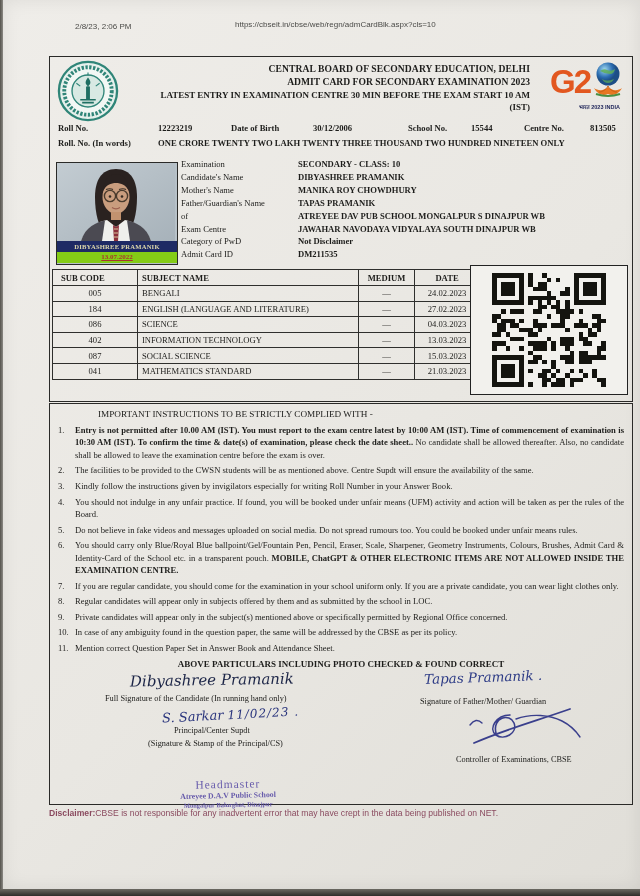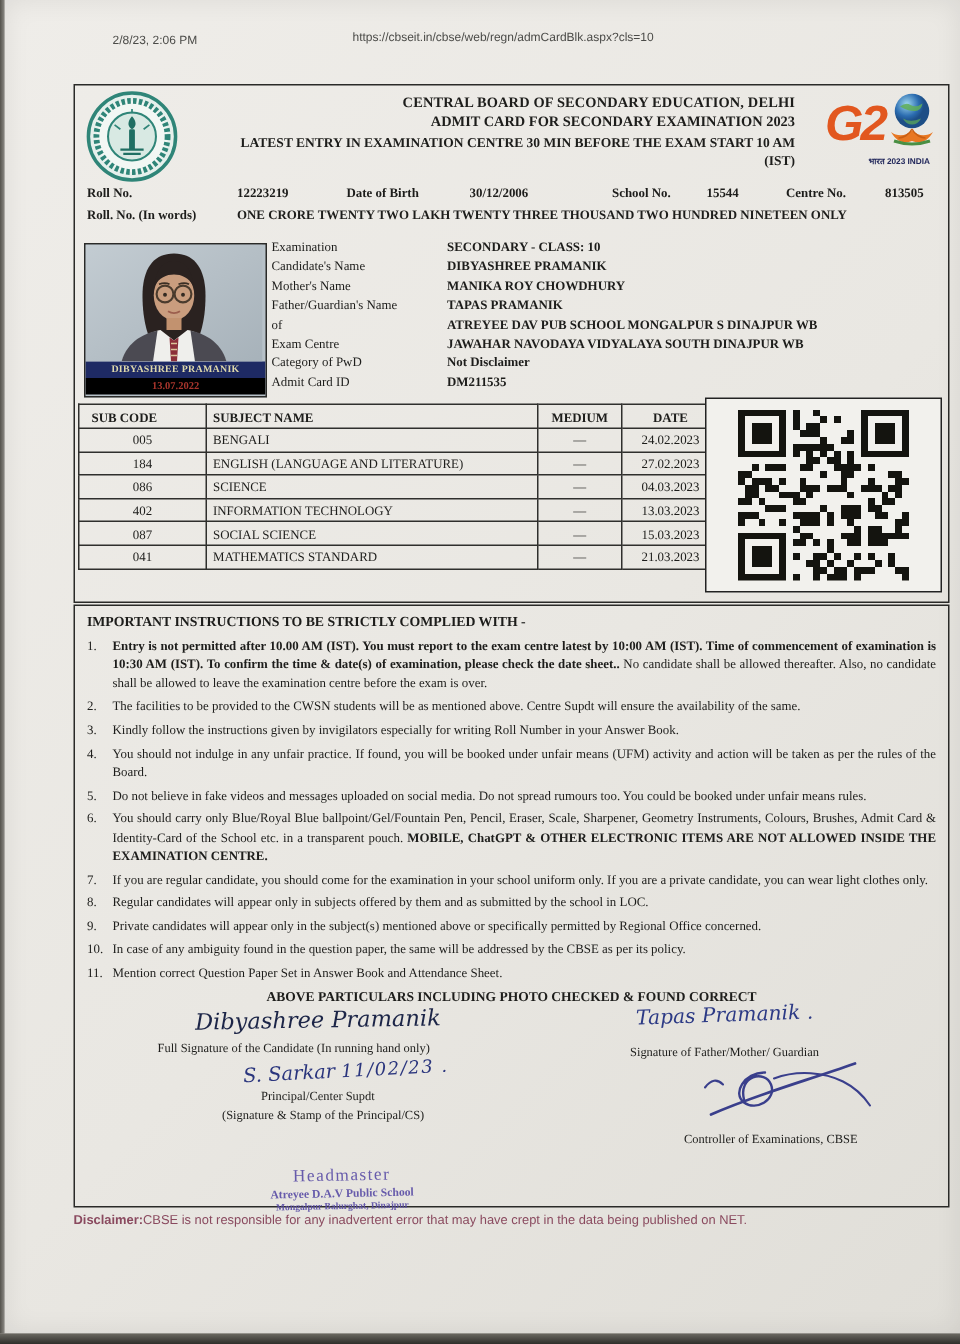--- a/index.html
+++ b/index.html
@@ -25,41 +25,41 @@
   
   .titles{position:absolute;left:82px;top:6px;width:398px;text-align:right;font-weight:bold;}
   .titles .t1{font-size:9.6px;letter-spacing:.1px;}
   .titles .t2{font-size:9.6px;margin-top:2px;}
   .titles .t3{font-size:9px;margin-top:3px;}
   .titles .t4{font-size:9px;margin-top:2px;}
   .cbse-logo{position:absolute;left:7px;top:3px;width:62px;height:62px;}
   .g20{position:absolute;right:6px;top:4px;width:100px;height:56px;text-align:right;}
   .g20 .row{display:flex;align-items:center;justify-content:flex-end;height:40px;}
   .g20 .g2{font-family:"Liberation Sans",sans-serif;font-weight:bold;font-size:33px;
-           color:#e2571f;letter-spacing:-2px;line-height:1;font-style:italic;}
+           color:#e2571f;letter-spacing:-2px;line-height:1;}
   .g20 .tag{font-size:5.5px;color:#23295c;font-weight:bold;margin-top:2px;margin-right:6px;
             font-family:"Liberation Sans",sans-serif;}
 
   
   .roll-row{position:absolute;top:66px;left:0;width:100%;height:13px;font-size:8.6px;font-weight:bold;}
   .roll-row span{position:absolute;white-space:nowrap;}
   .rl0{left:8px;}  .rv0{left:108px;} .rl1{left:181px;} .rv1{left:263px;}
   .rl2{left:346px;padding-left:12px;} .rv2{left:421px;} .rl3{left:474px;} .rv3{left:540px;}
   .words-row{position:absolute;top:81px;left:0;width:100%;height:13px;font-size:8.6px;font-weight:bold;}
   .words-row .wl{position:absolute;left:8px;}
   .words-row .wv{position:absolute;left:108px;white-space:nowrap;}
 
   
   .photo{position:absolute;left:6px;top:105px;width:120px;height:101px;border:1.4px solid #2a2a28;
          background:#b7c1c8;overflow:hidden;}
   .photo svg{display:block;}
   .ph-band1{height:11px;background:#1e2a64;color:#ded8ab;font-size:6.6px;font-weight:bold;
             text-align:center;line-height:11px;letter-spacing:.2px;}
-  .ph-band2{height:11px;background:#000000;color:#a8352c;font-size:7px;font-weight:bold;
-            text-align:center;line-height:10px;}
+  .ph-band2{height:11px;background:#84cc16;color:#a8352c;font-size:7px;font-weight:bold;
+            text-align:center;line-height:10px;text-decoration:underline;}
   .details{position:absolute;left:131px;top:101px;right:6px;font-size:8.6px;}
   .drow{display:flex;line-height:12.9px;}
   .dlabel{width:117px;flex:none;}
   .dvalue{font-weight:bold;white-space:nowrap;}
 
   
   .subjects{position:absolute;left:2px;top:212px;border-collapse:collapse;font-size:8.6px;}
   .subjects th,.subjects td{border:1.1px solid #2f2f2d;padding:0 4px;height:14.6px;}
   .subjects th{font-weight:bold;text-align:left;height:15px;}
   .c-code{width:72px;text-align:center;}
@@ -68,21 +68,21 @@
   .c-date{width:56px;text-align:center;}
   th.c-code{text-align:left;padding-left:8px;}
   th.c-med,th.c-date{text-align:center;}
 
   .qrbox{position:absolute;left:420px;top:208px;width:156px;height:128px;border:1.8px solid #222;
          background:#f2f1ed;display:flex;align-items:center;justify-content:center;}
   .qrbox svg{width:114px;height:114px;}
 
   
   .instr{position:absolute;left:8px;top:5px;right:8px;}
-  .instr-h{font-size:9.2px;font-weight:bold;margin-bottom:5px;}
+  .instr-h{font-size:9.2px;font-weight:normal;margin-bottom:5px;margin-left:40px;}
   .item{display:flex;font-size:8.6px;line-height:12.4px;margin-bottom:3.2px;}
   .item .num{width:17px;flex:none;}
   .item .txt{flex:1;text-align:justify;}
   .item .txt .b{font-weight:bold;}
   .confirm{font-size:9px;font-weight:bold;text-align:center;margin:5px 0 2px;}
 
   
   .sigarea{position:relative;height:106px;font-size:8.3px;}
   .hand{font-family:"DejaVu Serif",serif;font-style:italic;white-space:nowrap;}
   .sig-cand{position:absolute;left:72px;top:0px;font-size:15px;color:#1c2547;transform:rotate(-1deg);}

